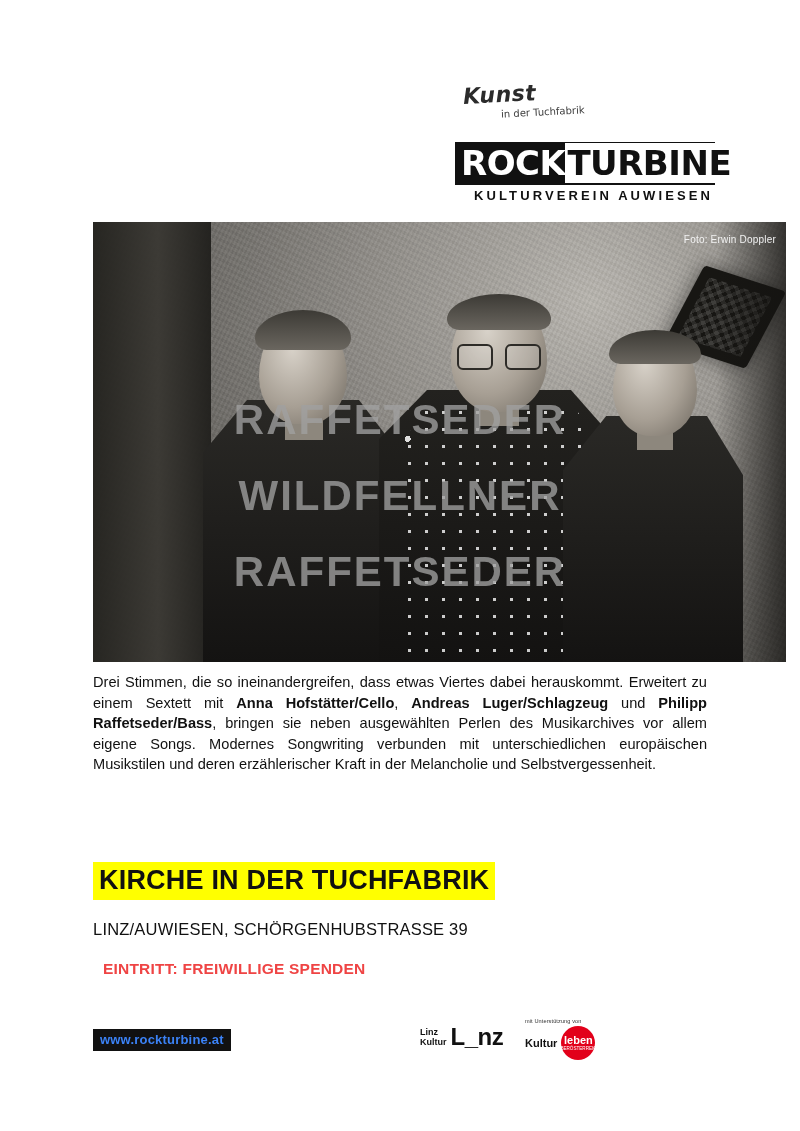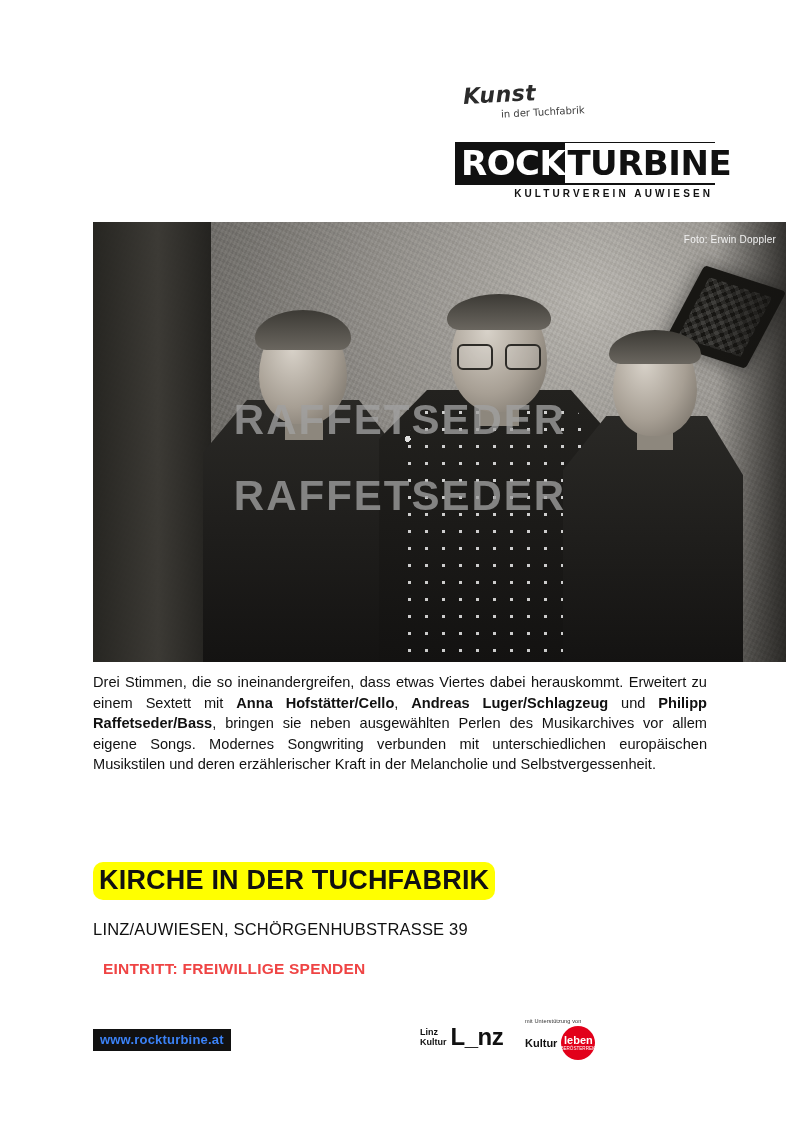--- a/index.html
+++ b/index.html
@@ -75,21 +75,21 @@
     color: #ffffff;
   }
   .rockturbine-text .turbine {
     background: #ffffff;
     color: #111;
     padding: 0 2px;
   }
   .kv-line {
     margin-top: 3px;
     font-family: "Liberation Sans", sans-serif;
-    font-size: 10px;
+    font-size: 13px;
     font-weight: bold;
     letter-spacing: 3.1px;
     color: #111;
     text-align: right;
     padding-right: 2px;
   }
 
   
   .photo {
     position: absolute;
@@ -277,21 +277,20 @@
     position: absolute;
     left: 93px;
     top: 862px;
     background: #ffff00;
     padding: 3px 6px 4px 6px;
     font-family: "Liberation Sans", sans-serif;
     font-weight: bold;
     font-size: 27px;
     letter-spacing: 0.2px;
     color: #111;
-    border-radius: 10px;
   }
 
   .address {
     position: absolute;
     left: 93px;
     top: 920px;
     font-family: "Liberation Sans", sans-serif;
     font-size: 16.5px;
     letter-spacing: 0.2px;
     color: #111;
@@ -437,20 +436,21 @@
       <div class="body"></div>
       <div class="neck"></div>
       <div class="head"></div>
       <div class="hair"></div>
     </div>
 
     <div class="photo-credit">Foto: Erwin Doppler</div>
 
     <div class="names">
       <div class="name-line">RAFFETSEDER</div>
+      <div class="name-line">WILDFELLNER</div>
       <div class="name-line">RAFFETSEDER</div>
     </div>
   </div>
 
   <div class="blurb"><span>Drei Stimmen, die so ineinandergreifen, dass etwas Viertes dabei herauskommt. Erweitert zu einem Sextett mit </span><b>Anna Hofstätter/Cello</b><span>, </span><b>Andreas Luger/Schlagzeug</b><span> und </span><b>Philipp Raffetseder/Bass</b><span>, bringen sie neben ausgewählten Perlen des Musikarchives vor allem eigene Songs. Modernes Songwriting verbunden mit unterschiedlichen europäischen Musikstilen und deren erzählerischer Kraft in der Melancholie und Selbstvergessenheit.</span></div>
 
 
   <div class="venue">KIRCHE IN DER TUCHFABRIK</div>
 
   <div class="address">LINZ/AUWIESEN, SCHÖRGENHUBSTRASSE 39</div>

